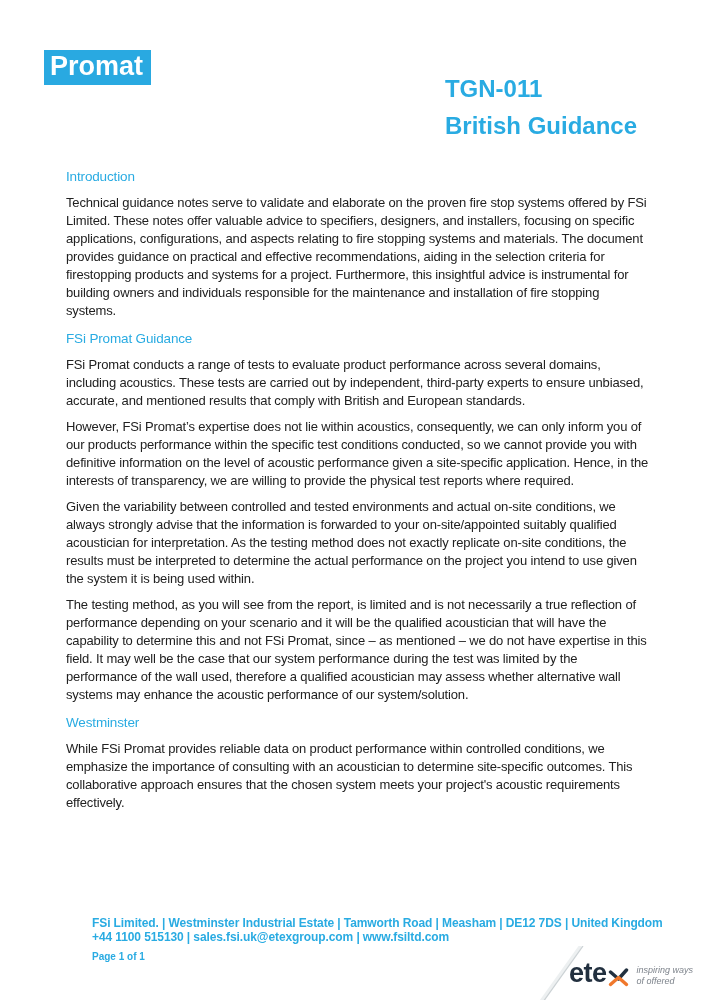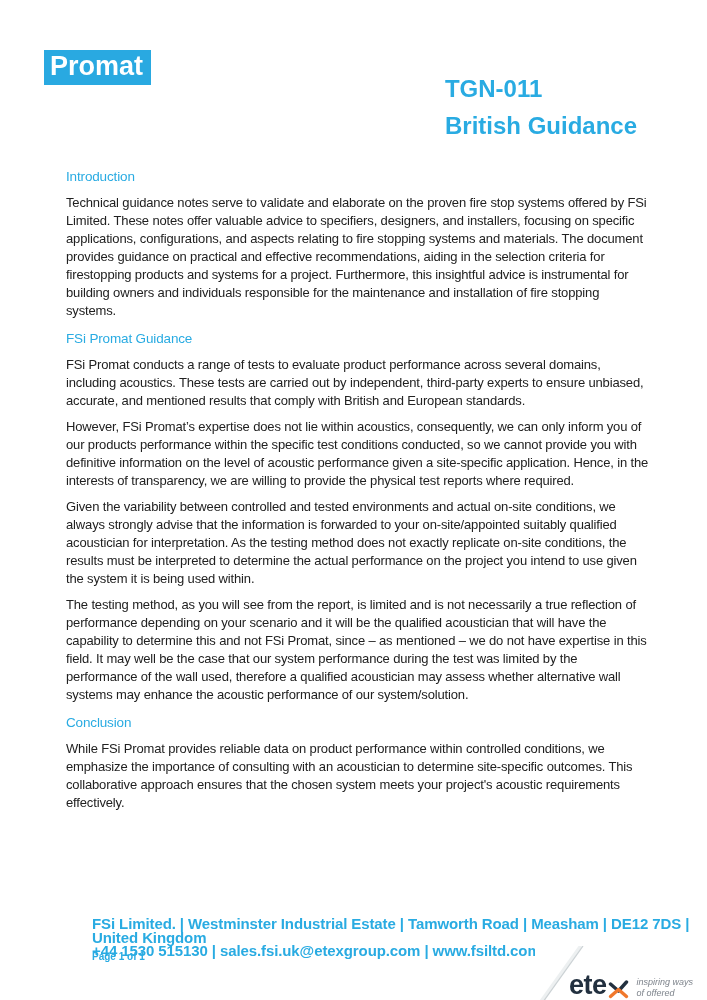--- a/index.html
+++ b/index.html
@@ -59,39 +59,39 @@
     line-height:18px;
   }
   .content p { margin:0 0 8px 0; }
   .content p + p { margin-top:8px; }
   .content section { margin-bottom:10px; }
 
   
   .footer-info {
     position:absolute; left:92px; top:917px;
     color:#29abe2;
-    font-size:15px; font-weight:bold;
+    font-size:12px; font-weight:bold;
     line-height:13.5px;
     letter-spacing:-0.1px;
   }
   .page-number {
     position:absolute; left:92px; top:951px;
     color:#29abe2;
     font-size:10px; font-weight:bold;
   }
 
   
   .etex-panel {
     position:absolute; right:0; bottom:0;
     width:172px; height:54px;
     background:#ffffff;
   }
   .etex-edge { position:absolute; left:0; top:0; }
   .etex-row {
-    position:absolute; left:34px; top:26px;
+    position:absolute; left:34px; top:14px;
     display:flex; align-items:center;
   }
   .etex-word {
     font-size:27px; font-weight:bold;
     color:#22303f;
     letter-spacing:-0.5px;
     line-height:27px;
   }
   .etex-x { margin-left:1px; margin-top:7px; }
   .etex-tagline {
@@ -124,29 +124,29 @@
 
     <section>
       <h3 class="section-heading">FSi Promat Guidance</h3>
       <p>FSi Promat conducts a range of tests to evaluate product performance across several domains, including acoustics. These tests are carried out by independent, third-party experts to ensure unbiased, accurate, and mentioned results that comply with British and European standards.</p>
       <p>However, FSi Promat’s expertise does not lie within acoustics, consequently, we can only inform you of our products performance within the specific test conditions conducted, so we cannot provide you with definitive information on the level of acoustic performance given a site-specific application. Hence, in the interests of transparency, we are willing to provide the physical test reports where required.</p>
       <p>Given the variability between controlled and tested environments and actual on-site conditions, we always strongly advise that the information is forwarded to your on-site/appointed suitably qualified acoustician for interpretation. As the testing method does not exactly replicate on-site conditions, the results must be interpreted to determine the actual performance on the project you intend to use given the system it is being used within.</p>
       <p>The testing method, as you will see from the report, is limited and is not necessarily a true reflection of performance depending on your scenario and it will be the qualified acoustician that will have the capability to determine this and not FSi Promat, since – as mentioned – we do not have expertise in this field. It may well be the case that our system performance during the test was limited by the performance of the wall used, therefore a qualified acoustician may assess whether alternative wall systems may enhance the acoustic performance of our system/solution.</p>
     </section>
 
     <section>
-      <h3 class="section-heading">Conclusion</h3>
+      <h3 class="section-heading">Westminster</h3>
       <p>While FSi Promat provides reliable data on product performance within controlled conditions, we emphasize the importance of consulting with an acoustician to determine site-specific outcomes. This collaborative approach ensures that the chosen system meets your project's acoustic requirements effectively.</p>
     </section>
 
   </div>
 
   <div class="footer-info">
     <div>FSi Limited. | Westminster Industrial Estate | Tamworth Road | Measham | DE12 7DS | United Kingdom</div>
-    <div>+44 1530 515130 | sales.fsi.uk@etexgroup.com | www.fsiltd.com</div>
+    <div>+44 1100 515130 | sales.fsi.uk@etexgroup.com | www.fsiltd.com</div>
   </div>
 
   <div class="page-number">Page 1 of 1</div>
 
   <div class="etex-panel">
     <svg class="etex-edge" width="60" height="54" viewBox="0 0 60 54">
       <line x1="6" y1="56" x2="46" y2="0" stroke="#edf0f1" stroke-width="4"></line>
       <line x1="8" y1="56" x2="48" y2="0" stroke="#ccd2d5" stroke-width="1.2"></line>
     </svg>
     <div class="etex-row">

